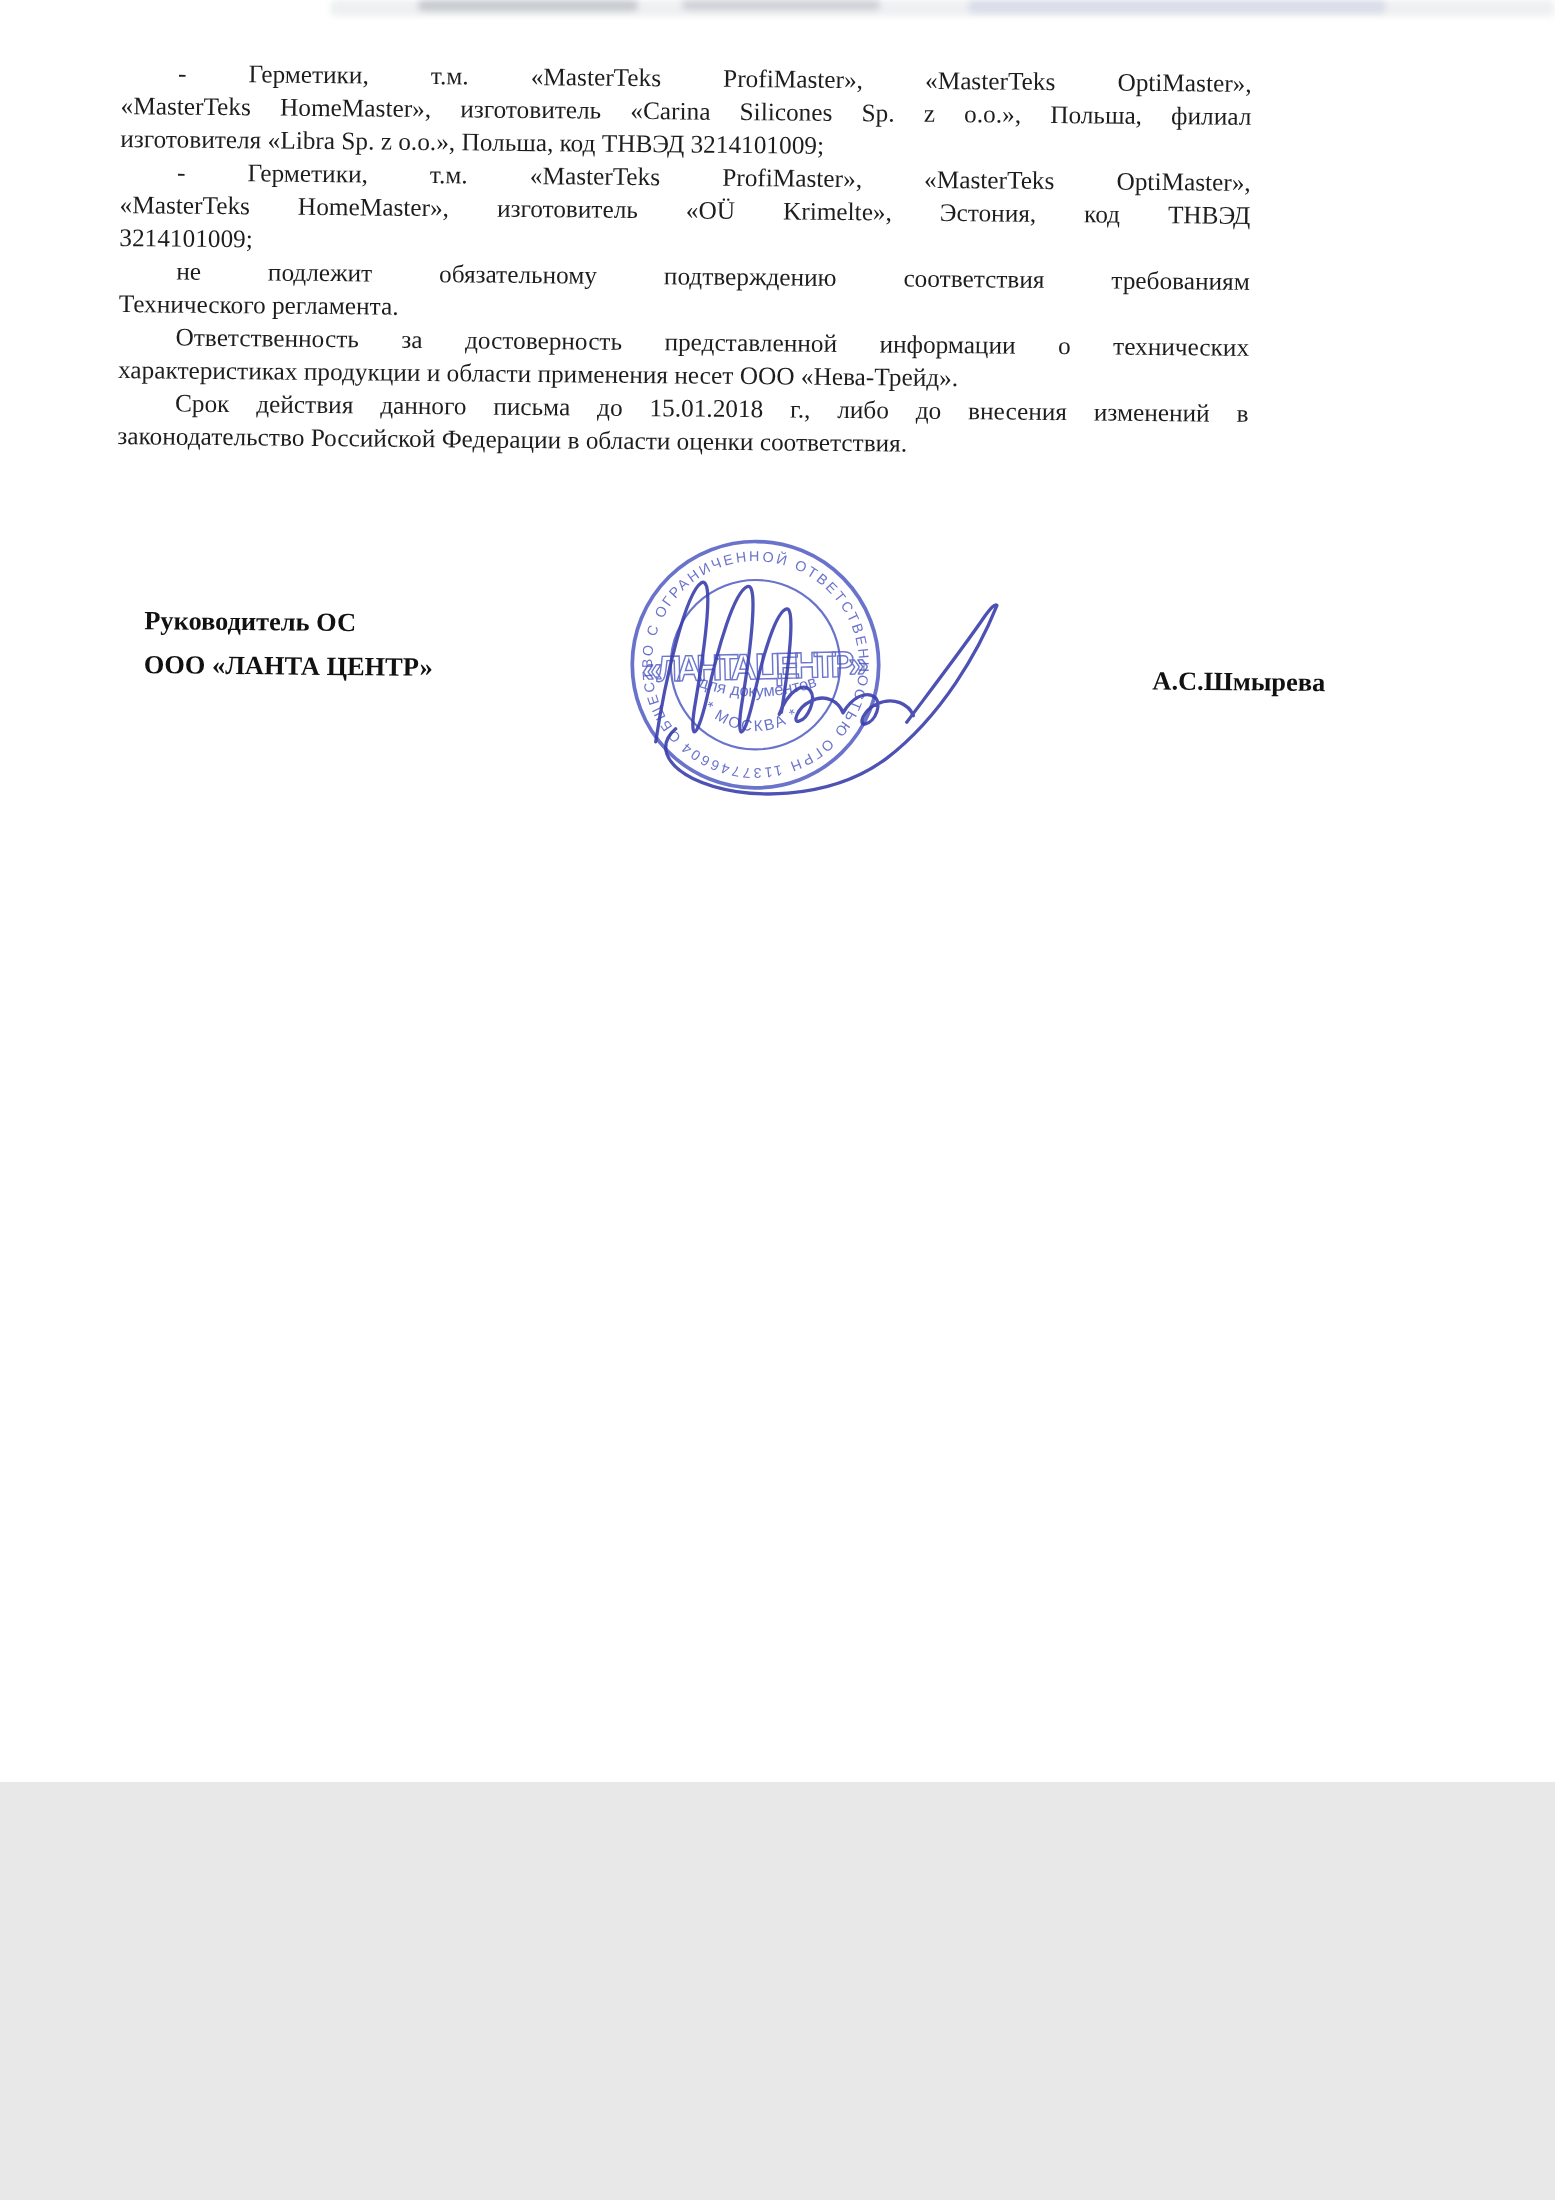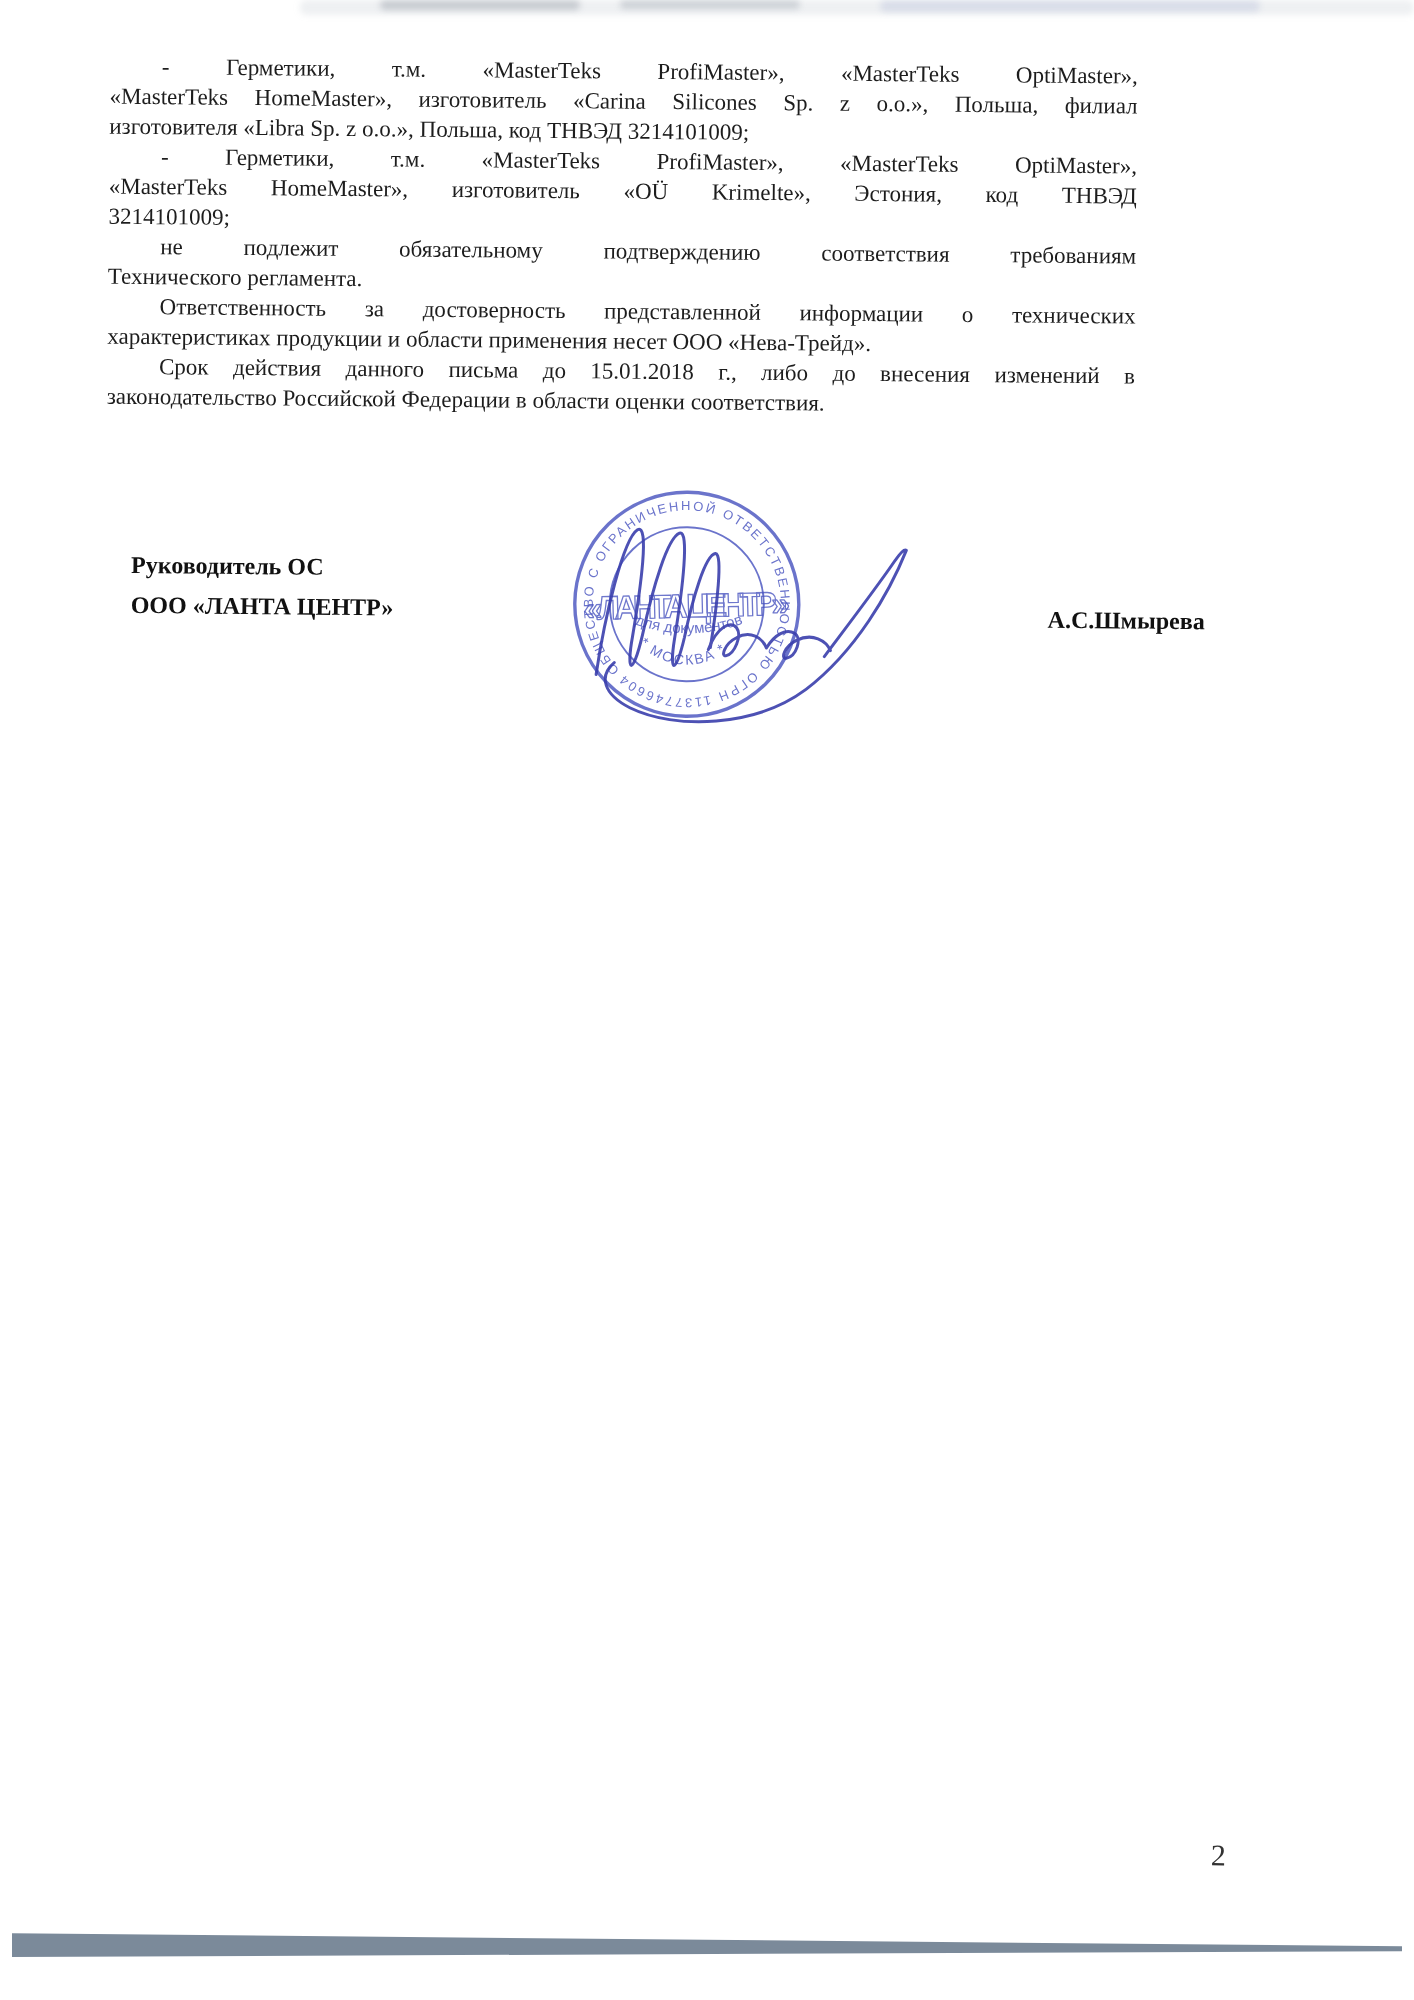--- a/index.html
+++ b/index.html
@@ -1,17 +1,17 @@
 <!DOCTYPE html>
 <html><head>
 <meta charset="utf-8">
 <style>
   html,body{margin:0;padding:0;background:#e8e8e8;}
   .page{
-    position:relative;width:1414px;height:2000px;background:#ffffff;
+    position:relative;width:1414px;height:1620px;background:#ffffff;
     overflow:hidden;font-family:"Liberation Serif", serif;color:#222;
   }
   .tilt{position:absolute;left:0;top:0;width:1414px;height:2000px;
     transform:rotate(0.55deg);transform-origin:140px 60px;}
   
   .textblock{position:absolute;left:110px;top:52px;width:1028px;font-size:23px;line-height:30px;color:#1d1d1d;}
   .ln{width:100%;white-space:nowrap;}
   .jfull{text-align:justify;text-align-last:justify;white-space:normal;}
   .indent{padding-left:52px;}
   .indent.jfull{padding-left:0;text-indent:52px;}

